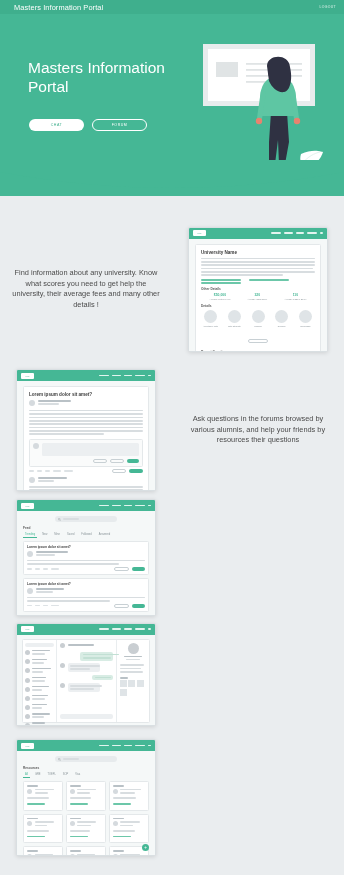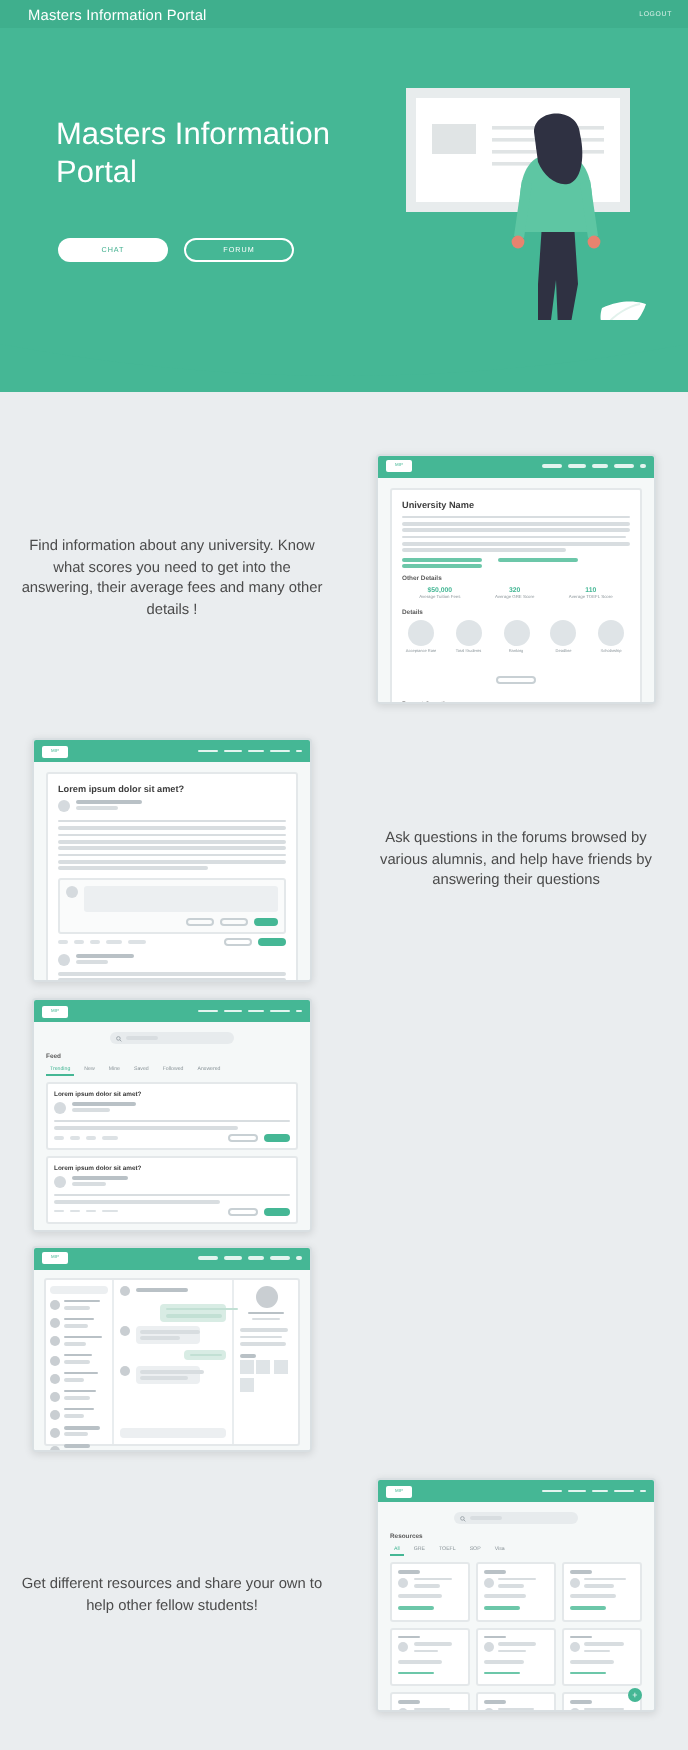--- a/index.html
+++ b/index.html
@@ -176,21 +176,21 @@
       <path d="M100 112 C112 106 122 110 122 110 C122 110 118 124 106 124 C100 124 98 118 100 112 Z" fill="#ffffff"></path>
       <path d="M102 121 C106 115 114 111 119 110" stroke="#e2f2ec" stroke-width="1" fill="none"></path>
     </svg>
 
     <svg class="hero-curve" viewBox="0 0 344 38" preserveAspectRatio="none">
       <path d="M0 0 L0 12 Q172 44 344 12 L344 0 Z" fill="#45b795"></path>
     </svg>
   </div>
 
   <div class="row" style="top:222px;height:134px;">
-    <div class="feat-text">Find information about any university. Know what scores you need to get into the answering, their average fees and many other details !</div>
+    <div class="feat-text">Find information about any university. Know what scores you need to get help the university, their average fees and many other details !</div>
     <div class="shot-wrap">
       <div class="shot">
         <div class="shot-nav">
           <span class="shot-logo">MIP</span>
           <span class="shot-nav-links">
             <i style="width:10px"></i>
               <i style="width:9px"></i>
               <i style="width:8px"></i>
               <i style="width:10px"></i>
               <i style="width:3px"></i>
@@ -325,21 +325,21 @@
               </div>
               <div class="bar" style="width:100%;margin-top:2px"></div>
                 <div class="bar" style="width:100%"></div>
 
             </div>
 
           </div>
         </div>
       </div>
     </div>
-    <div class="feat-text">Ask questions in the forums browsed by various alumnis, and help have friends by answering their questions</div>
+    <div class="feat-text">Ask questions in the forums browsed by various alumnis, and help your friends by resources their questions</div>
   </div>
 
   <div class="row" style="top:495px;height:125px;">
     <div class="shot-wrap">
       <div class="shot">
         <div class="shot-nav">
           <span class="shot-logo">MIP</span>
           <span class="shot-nav-links">
             <i style="width:10px"></i>
               <i style="width:9px"></i>
@@ -553,21 +553,20 @@
                 <div style="width:7px;height:7px;background:#dfe4e7"></div>
               </div>
             </div>
           </div>
         </div>
       </div>
     </div>
   </div>
 
   <div class="row" style="top:735px;height:125px;">
-    <div class="feat-text">Get different resources and share your own to help other fellow students!</div>
     <div class="shot-wrap">
       <div class="shot" style="position:relative">
         <div class="shot-nav">
           <span class="shot-logo">MIP</span>
           <span class="shot-nav-links">
             <i style="width:10px"></i>
               <i style="width:9px"></i>
               <i style="width:8px"></i>
               <i style="width:10px"></i>
               <i style="width:3px"></i>

